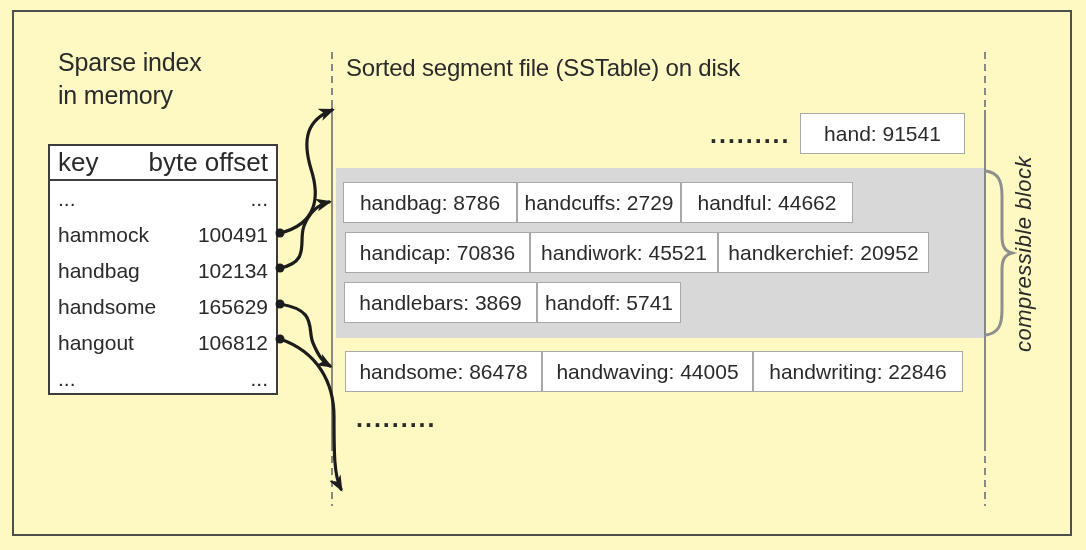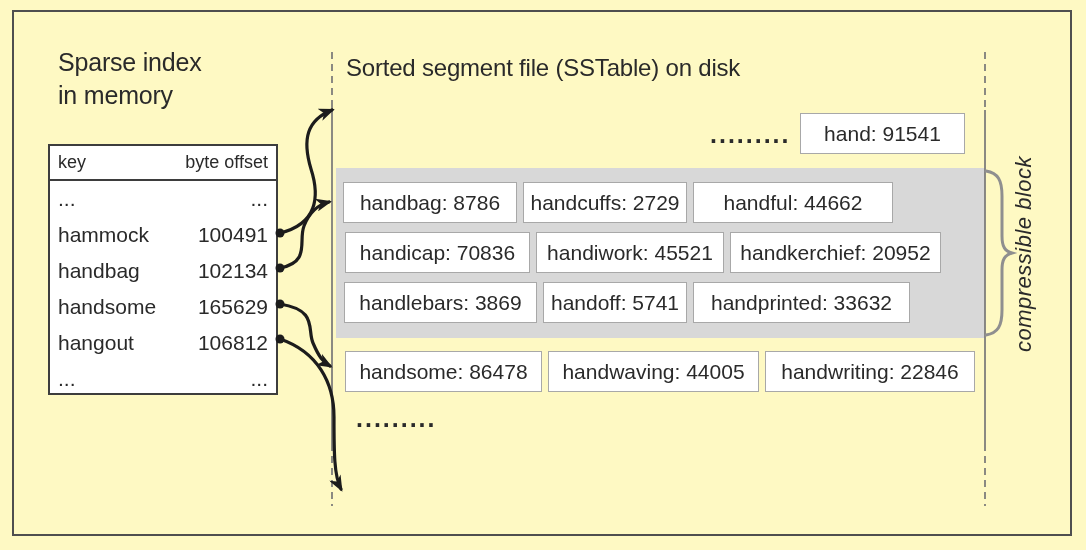--- a/index.html
+++ b/index.html
@@ -22,31 +22,31 @@
   .sstable-title {
     position:absolute; left:346px; top:54px; font-size:24px; z-index:2;
     letter-spacing:-0.2px; white-space:nowrap;
   }
   .index-table {
     position:absolute; left:48px; top:144px; width:230px; height:251px;
     border:2px solid #3d3d3d; box-sizing:border-box; background:#ffffff; z-index:2;
   }
   .thead {
     display:flex; justify-content:space-between; padding:0 8px;
-    height:33px; line-height:33px; border-bottom:2px solid #3d3d3d; font-size:18px;
+    height:33px; line-height:33px; border-bottom:2px solid #3d3d3d; font-size:26px;
   }
   .trow {
     display:flex; justify-content:space-between; padding:0 8px;
     height:36px; line-height:36px; font-size:21px;
   }
   .gray-block {
     position:absolute; left:336px; top:168px; width:649px; height:170px;
     background:#d8d8d8; z-index:2;
   }
-  .seg-row { position:absolute; display:flex; gap:6px; z-index:3; }
+  .seg-row { position:absolute; display:flex; z-index:3; }
   .cell {
     box-sizing:border-box; background:#ffffff; border:1.5px solid #a8a8a8;
     height:41px; display:flex; align-items:center; justify-content:center;
     font-size:21px; white-space:nowrap; color:#2a2a2a;
   }
   .hand-box { position:absolute; left:800px; top:113px; width:165px; z-index:3; }
   .dots {
     position:absolute; font-size:25px; font-weight:bold; letter-spacing:2px;
     color:#2a2a2a; z-index:3; line-height:20px;
   }
@@ -103,31 +103,30 @@
   </div>
 
   <div class="dots dots-top">.........</div>
   <div class="cell hand-box">hand: 91541</div>
 
   <div class="gray-block"></div>
 
   <div class="seg-row" style="left:343px; top:182px;">
     <div class="cell" style="width:174px">handbag: 8786</div>
     <div class="cell" style="width:164px">handcuffs: 2729</div>
-    <div class="cell" style="width:200px">handful: 44662</div>
+    <div class="cell" style="width:172px">handful: 44662</div>
   </div>
   <div class="seg-row" style="left:345px; top:232px;">
     <div class="cell" style="width:185px">handicap: 70836</div>
     <div class="cell" style="width:188px">handiwork: 45521</div>
     <div class="cell" style="width:211px">handkerchief: 20952</div>
   </div>
   <div class="seg-row" style="left:344px; top:282px;">
     <div class="cell" style="width:193px">handlebars: 3869</div>
     <div class="cell" style="width:144px">handoff: 5741</div>
-    <div class="cell" style="width:217px">handprinted: 33632</div>
   </div>
   <div class="seg-row" style="left:345px; top:351px;">
     <div class="cell" style="width:197px">handsome: 86478</div>
     <div class="cell" style="width:211px">handwaving: 44005</div>
     <div class="cell" style="width:210px">handwriting: 22846</div>
   </div>
 
   <div class="dots dots-bottom">.........</div>
 
   <div class="compress-label">compressible block</div>

